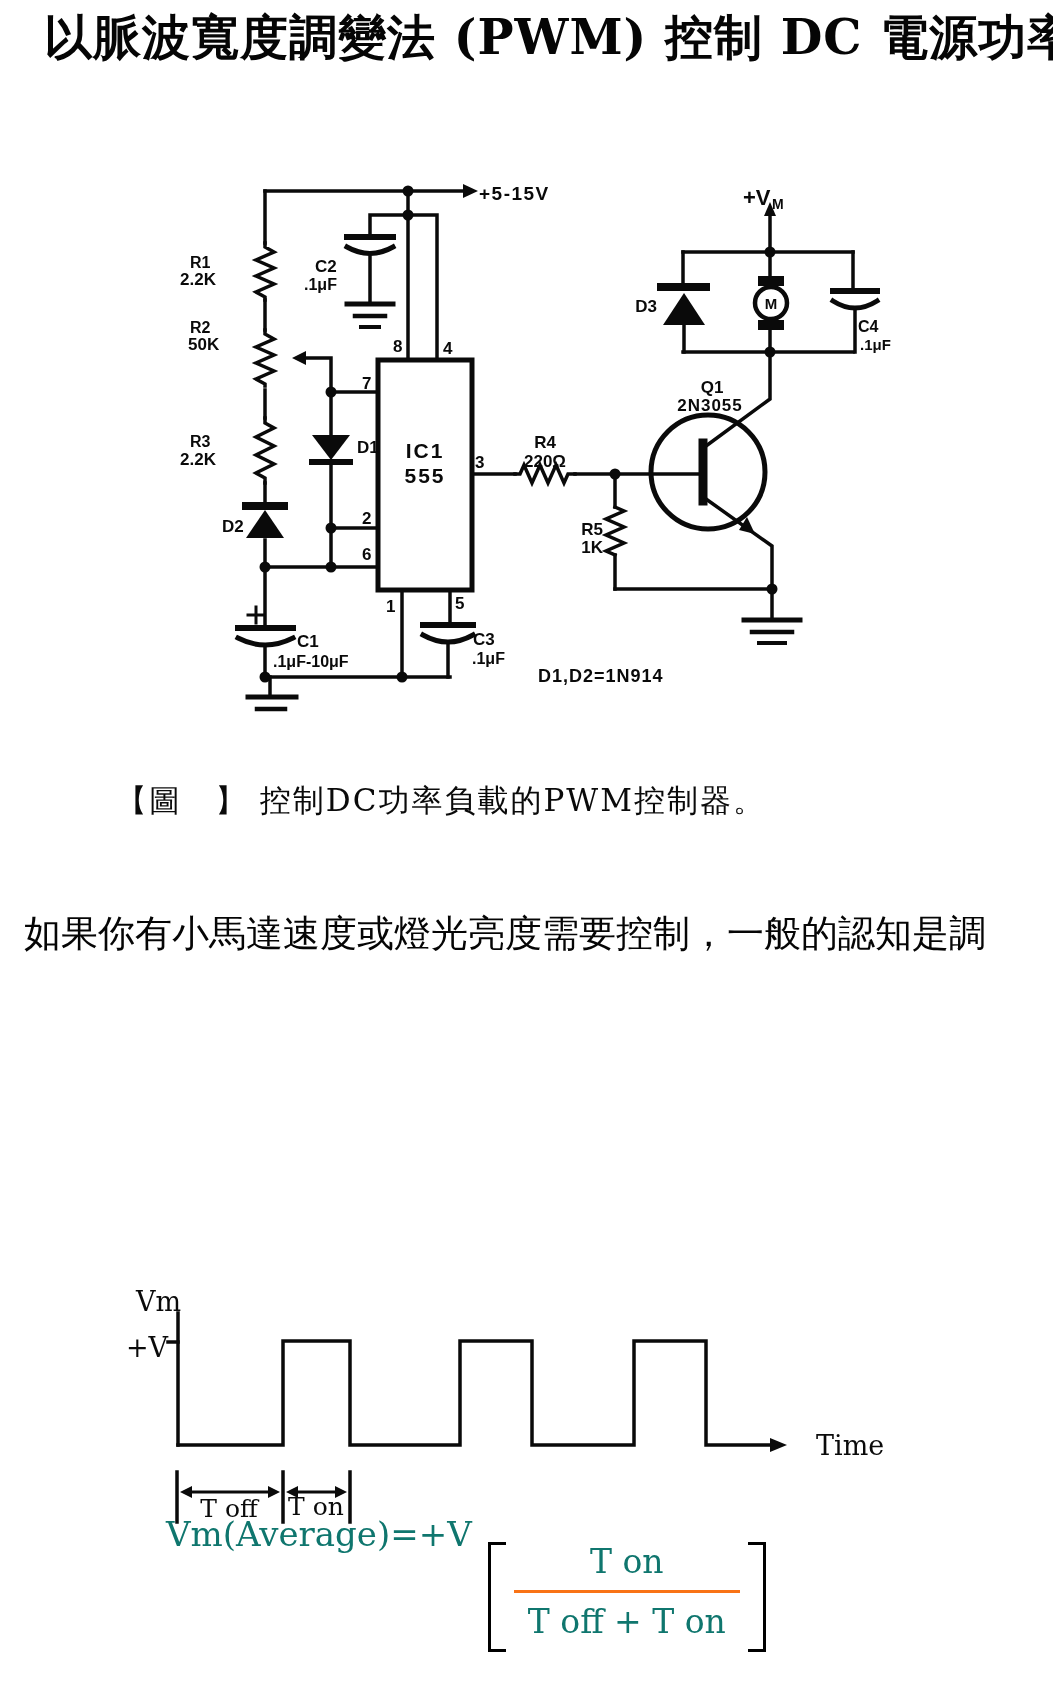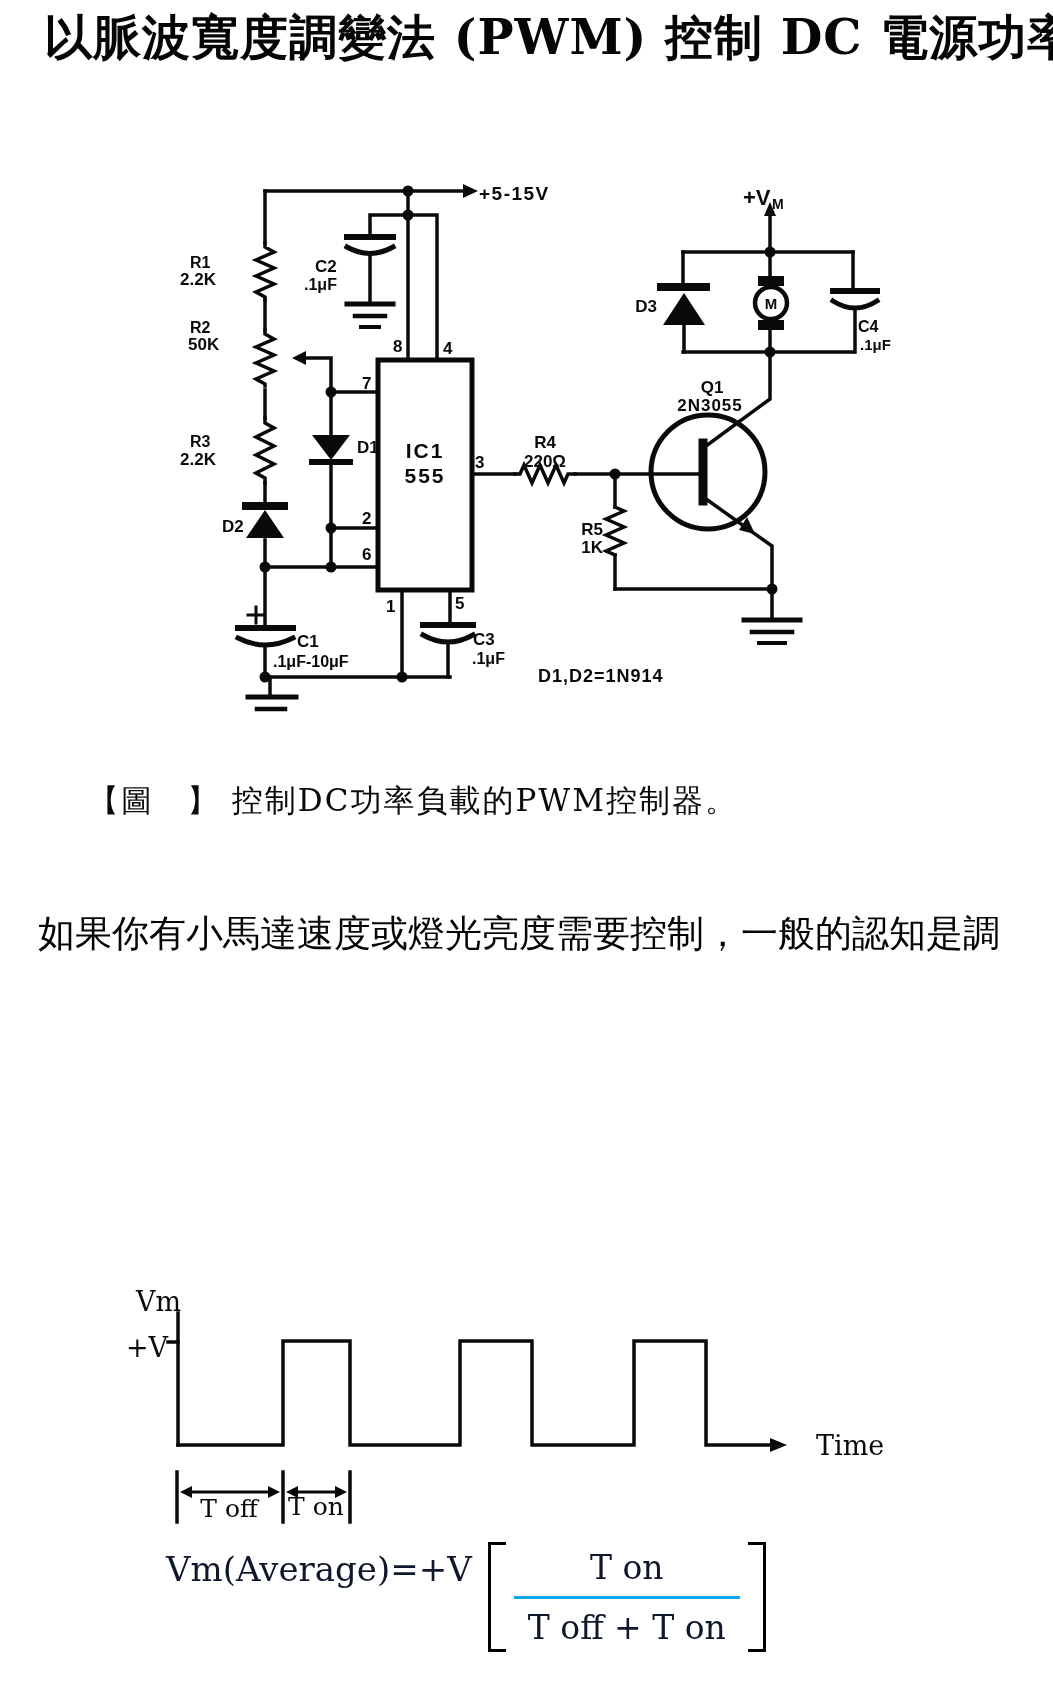--- a/index.html
+++ b/index.html
@@ -11,44 +11,44 @@
     position:absolute;left:44px;top:6px;
     font-family:"DejaVu Serif","Liberation Serif",serif;
     font-size:48px;font-weight:600;letter-spacing:1px;white-space:nowrap;color:#050505;
   }
   .circuit-svg{position:absolute;left:170px;top:148px;}
   .circuit-svg text{
     font-family:"Liberation Sans","DejaVu Sans",sans-serif;
     font-weight:bold;fill:#0a0a0a;
   }
   .caption{
-    position:absolute;left:88px;top:768px;
+    position:absolute;left:116px;top:768px;
     font-family:"DejaVu Serif","Liberation Serif",serif;
     font-size:31px;letter-spacing:2px;line-height:64px;color:#0a0a0a;white-space:nowrap;
   }
   .paragraph{
-    position:absolute;left:38px;top:900px;
+    position:absolute;left:24px;top:900px;
     font-family:"DejaVu Sans","Liberation Sans",sans-serif;
     font-size:37px;line-height:67px;color:#050505;white-space:nowrap;
   }
   .wave-svg{position:absolute;left:118px;top:1283px;}
   .wave-svg text{
     font-family:"DejaVu Serif","Liberation Serif",serif;fill:#0a0a0a;
   }
   .formula{
-    position:absolute;left:166px;top:1542px;display:flex;align-items:center;
-    font-family:"DejaVu Serif","Liberation Serif",serif;color:#0f172a;white-space:nowrap;
+    position:absolute;left:166px;top:1542px;display:flex;align-items:flex-start;
+    font-family:"DejaVu Serif","Liberation Serif",serif;color:#0f766e;white-space:nowrap;
   }
   .f-lhs{font-size:34px;position:relative;top:-28px;margin-right:16px;}
   .f-brack{width:15px;height:104px;}
   .f-brack.left{border:3px solid #000;border-right:none;margin-right:8px;}
   .f-brack.right{border:3px solid #000;border-left:none;margin-left:8px;}
   .f-frac{text-align:center;font-size:33px;}
   .f-num{padding:0 14px 9px 14px;}
-  .f-den{border-top:3px solid #0ea5e9;padding:9px 14px 0 14px;}
+  .f-den{border-top:3px solid #f97316;padding:9px 14px 0 14px;}
 </style>
 </head>
 <body>
 
 <div class="page-title">以脈波寬度調變法 (PWM) 控制 DC 電源功率</div>
 
 <svg class="circuit-svg" width="740" height="565" viewBox="0 0 740 565">
   <g stroke="#0a0a0a" stroke-width="3.5" fill="none" stroke-linecap="square">
 
     <path d="M95,43 H293"></path>

